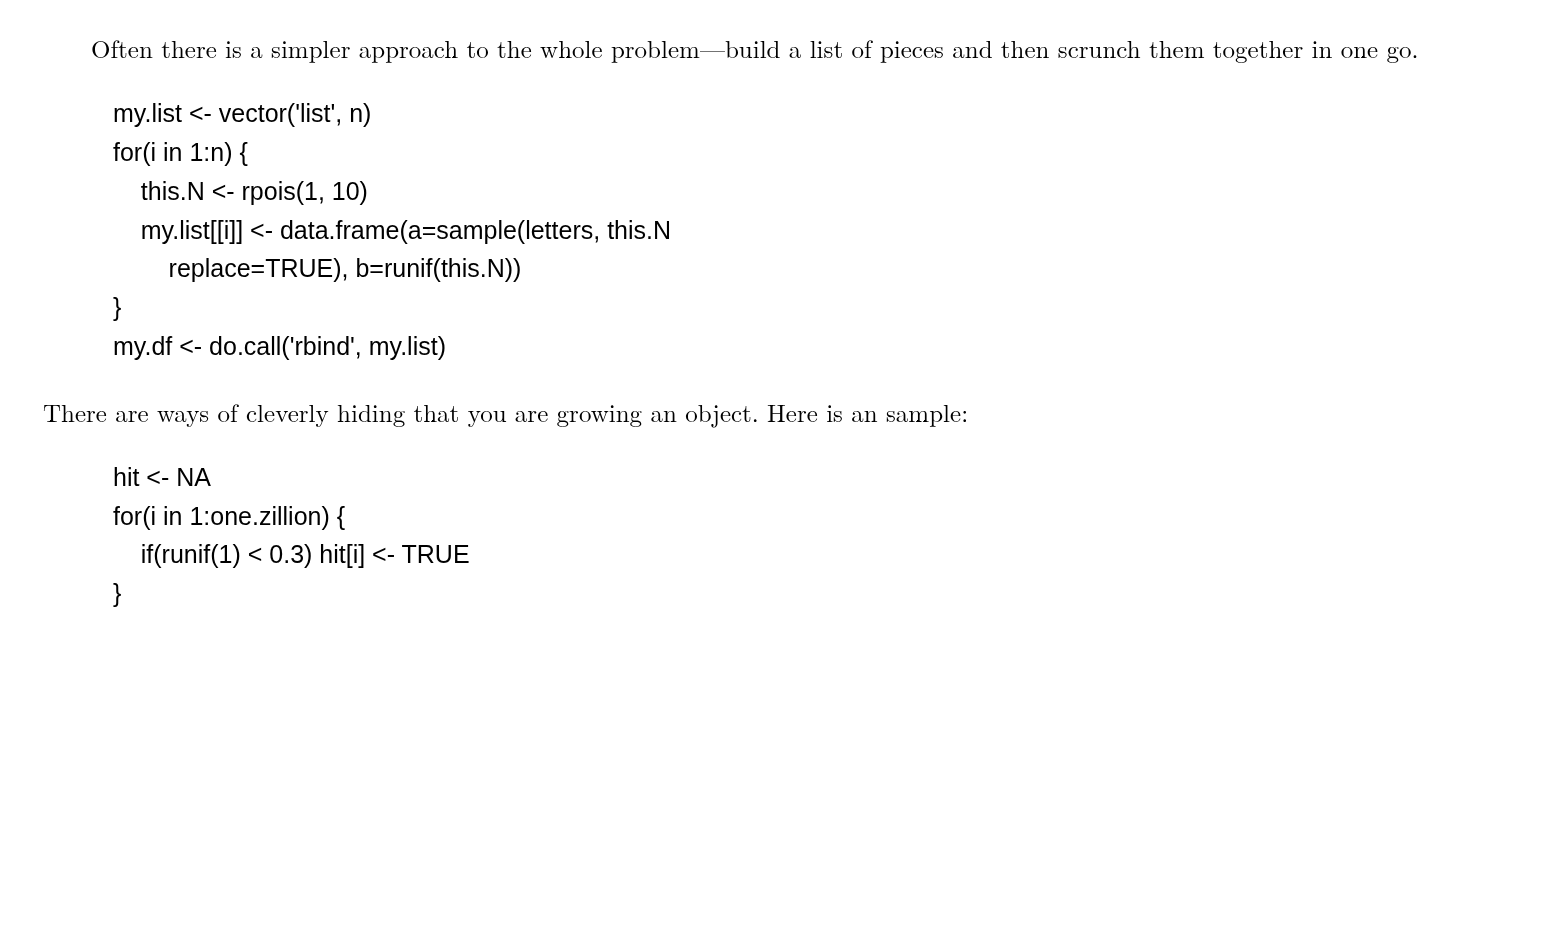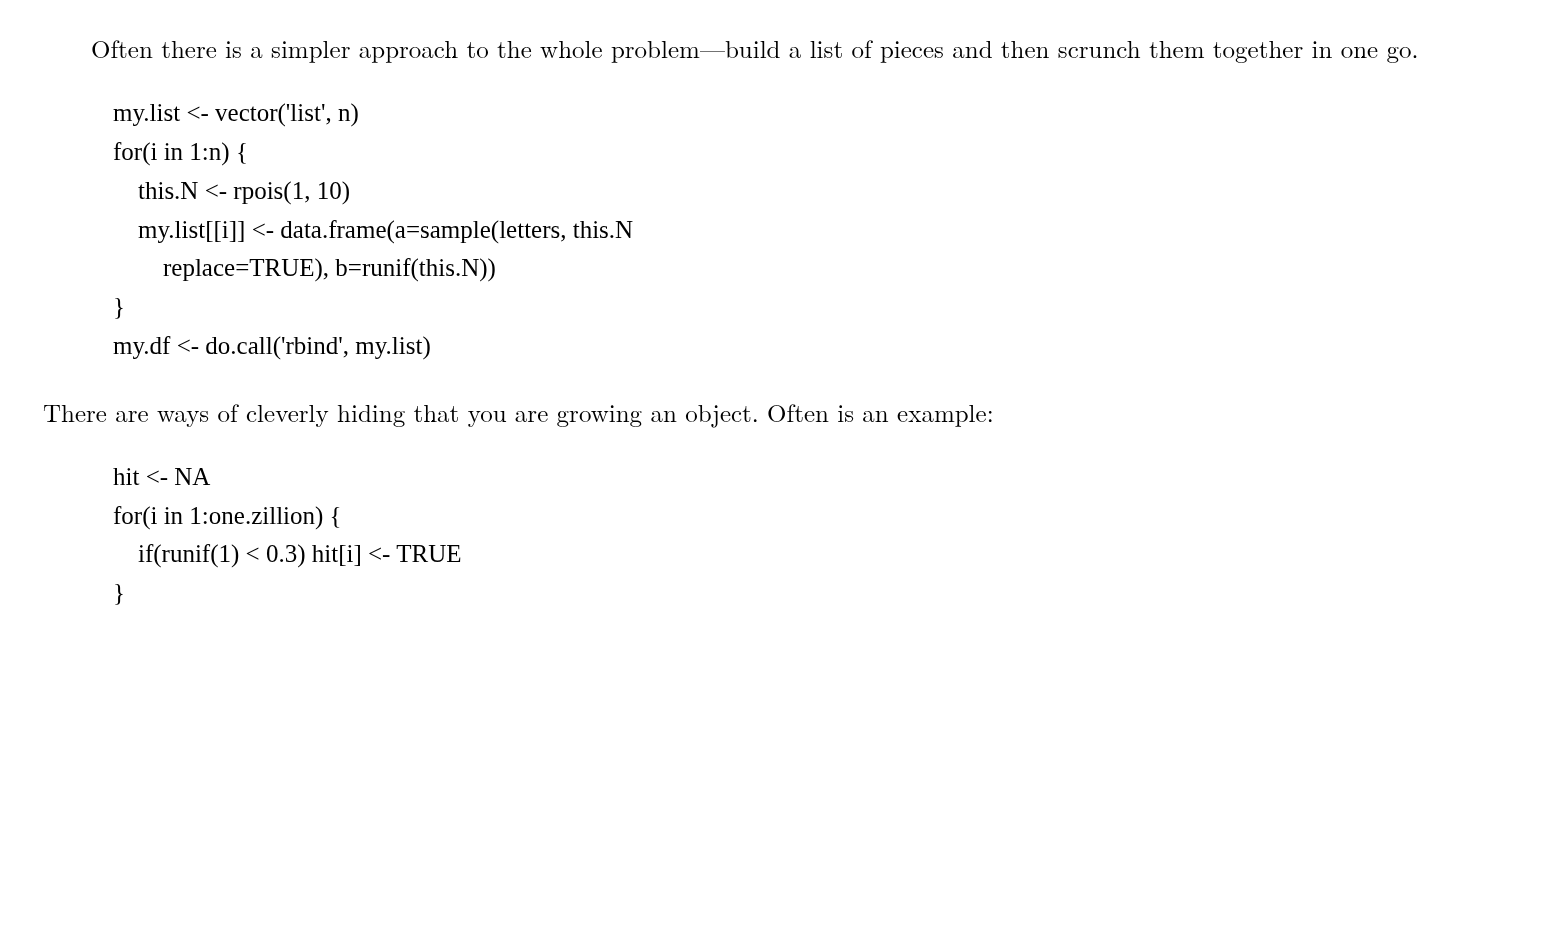--- a/index.html
+++ b/index.html
@@ -13,38 +13,38 @@
       width: 1512px;
     }
     .paragraph {
       margin: 0 0 28px 15px;
       text-align: justify;
     }
     .indent {
       text-indent: 48px;
     }
     .code-block {
-      font-family: Liberation Serif, serif;
+      font-family: Liberation Sans, sans-serif;
       font-size: 25px;
       line-height: 1.55;
       white-space: pre;
       margin: 0 0 28px 85px;
     }
   </style>
 </head>
 <body>
 
 <p class="paragraph indent">Often there is a simpler approach to the whole problem—build a list of pieces and then scrunch them together in one go.</p>
 
 <div class="code-block">my.list &lt;- vector('list', n)
 for(i in 1:n) {
     this.N &lt;- rpois(1, 10)
     my.list[[i]] &lt;- data.frame(a=sample(letters, this.N
         replace=TRUE), b=runif(this.N))
 }
 my.df &lt;- do.call('rbind', my.list)</div>
 
-<p class="paragraph">There are ways of cleverly hiding that you are growing an object.  Often is an example:</p>
+<p class="paragraph">There are ways of cleverly hiding that you are growing an object.  Here is an sample:</p>
 
 <div class="code-block">hit &lt;- NA
 for(i in 1:one.zillion) {
     if(runif(1) &lt; 0.3) hit[i] &lt;- TRUE
 }</div>
 
 </body></html>

